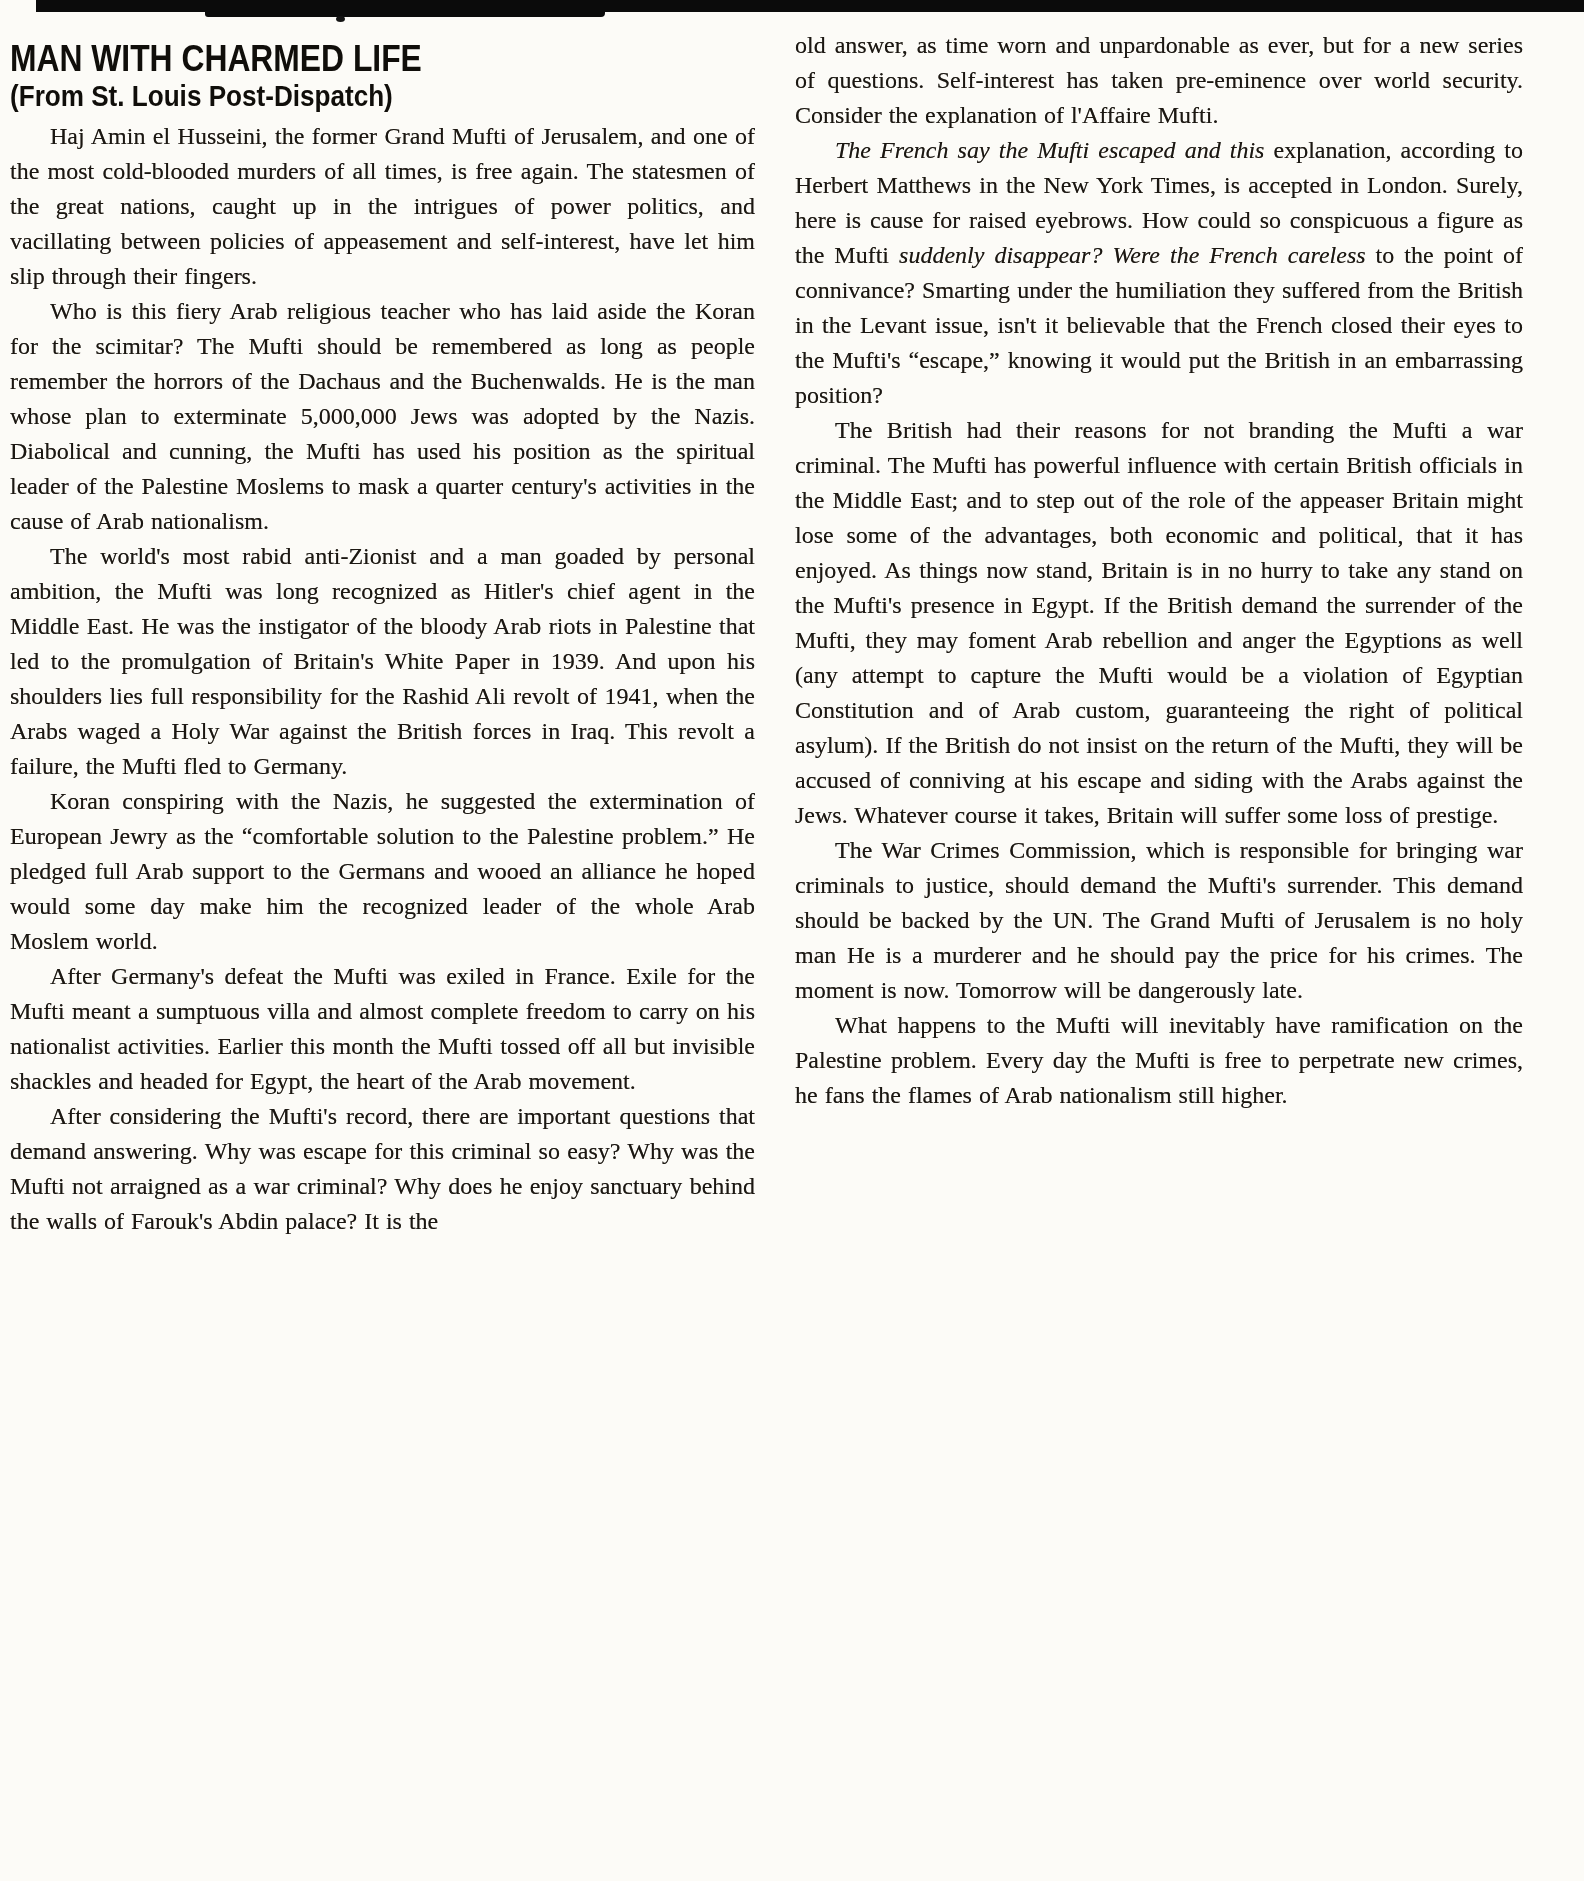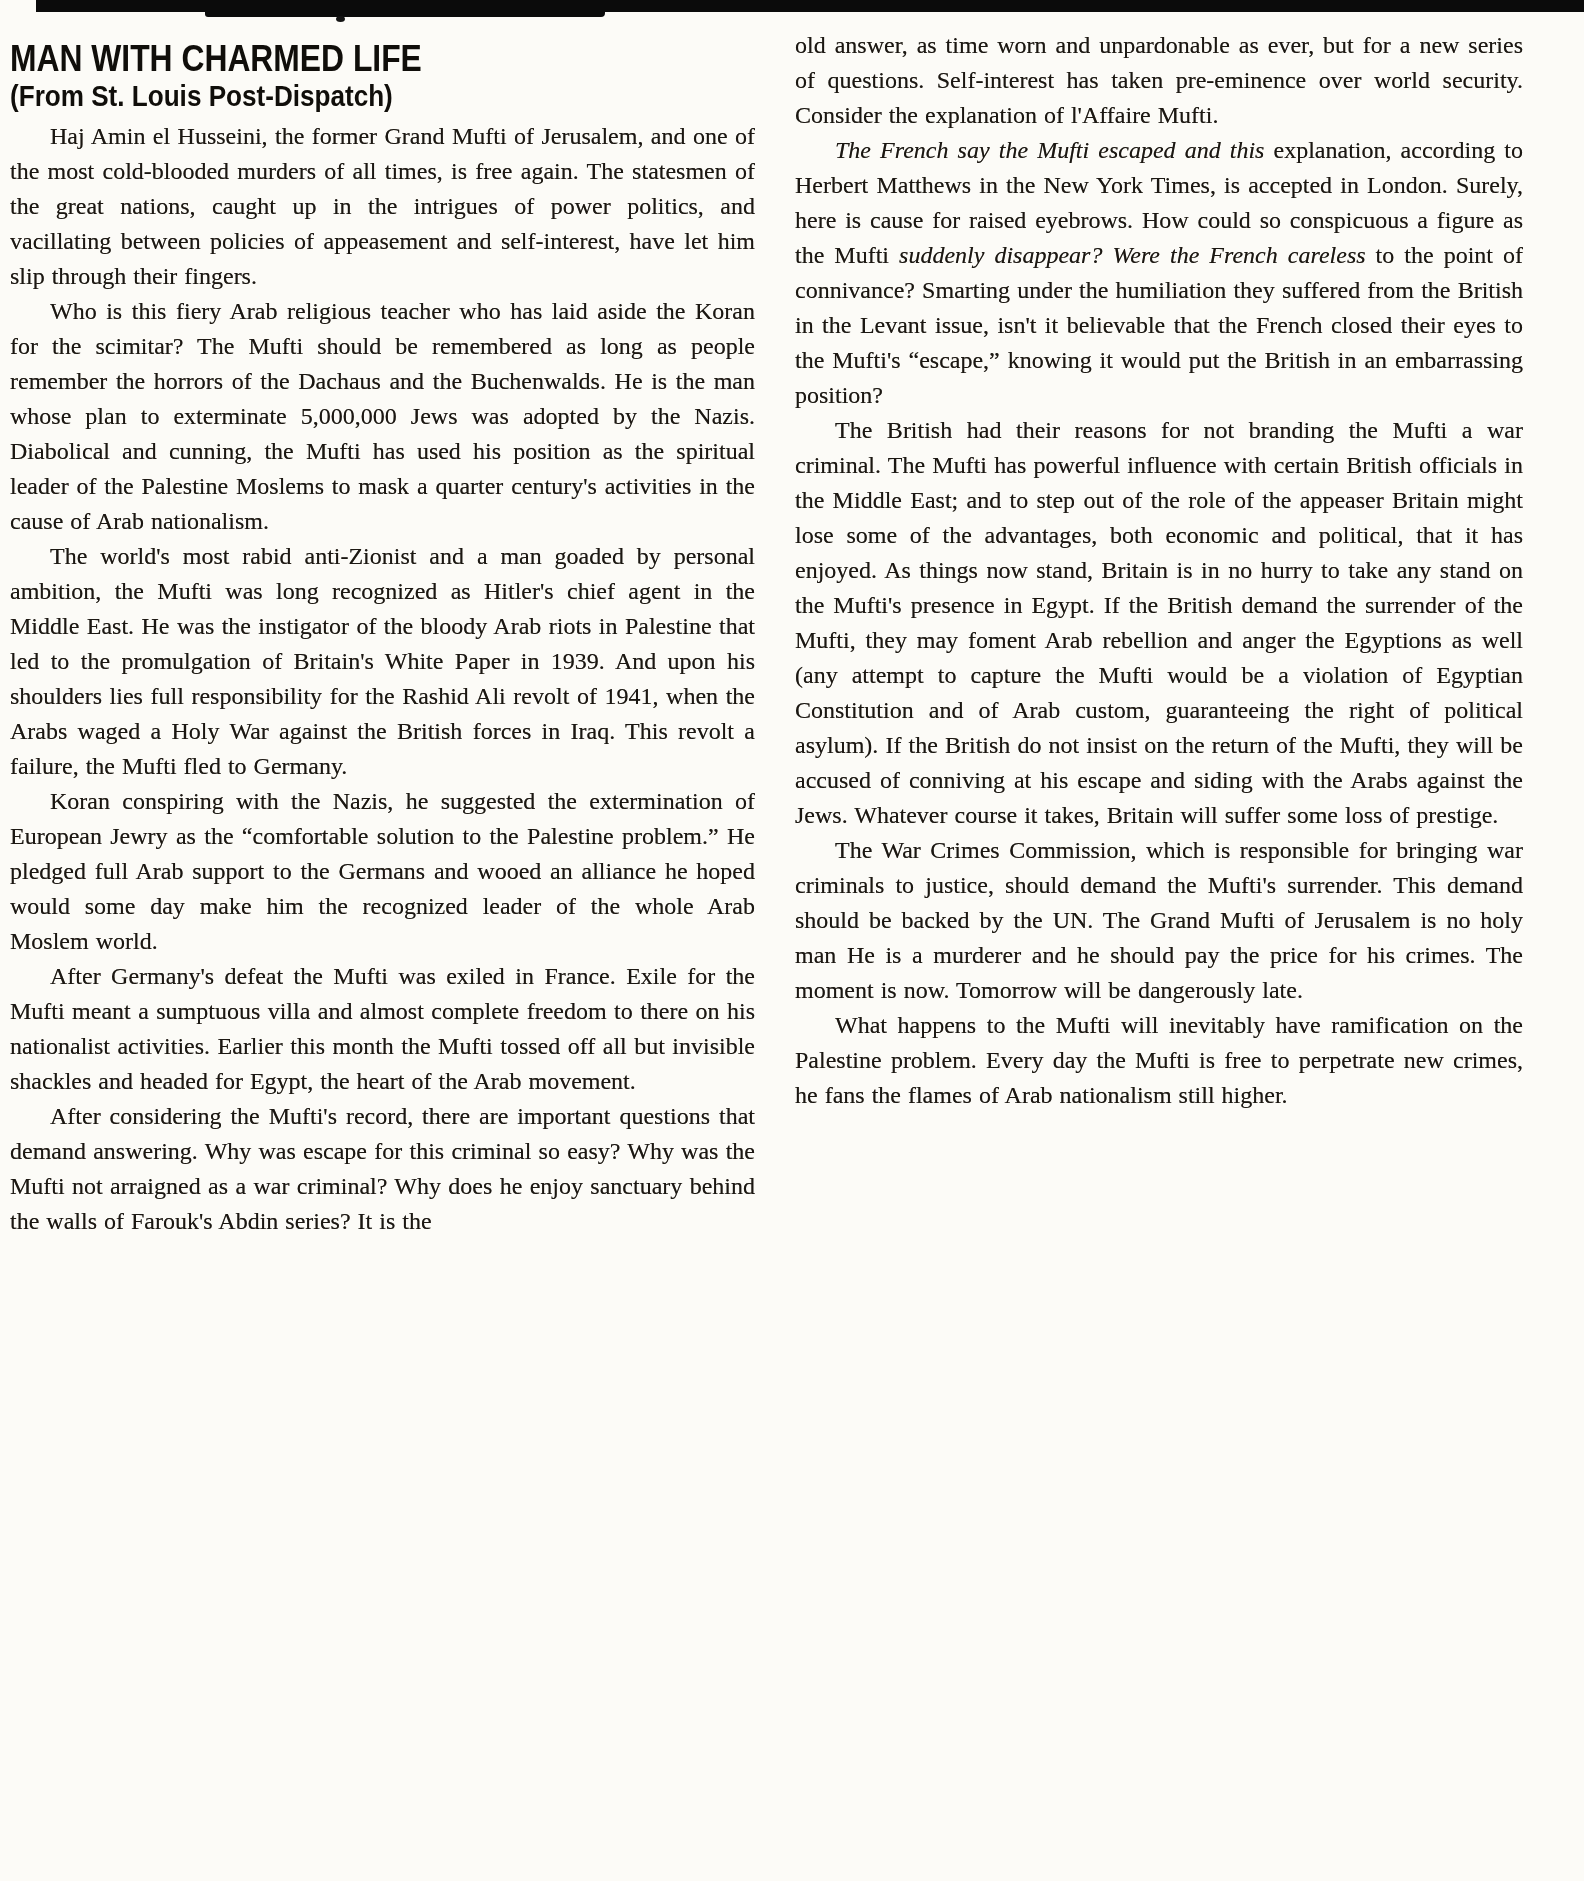--- a/index.html
+++ b/index.html
@@ -95,22 +95,22 @@
   <div class="topdot"></div>
 
   <div class="col col-left">
     <h1 class="headline">MAN WITH CHARMED LIFE</h1>
     <h2 class="source">(From St. Louis Post-Dispatch)</h2>
 
     <p class="body-par">Haj Amin el Husseini, the former Grand Mufti of Jerusalem, and one of the most cold-blooded murders of all times, is free again. The statesmen of the great nations, caught up in the intrigues of power politics, and vacillating between policies of appeasement and self-interest, have let him slip through their fingers.</p>
     <p class="body-par">Who is this fiery Arab religious teacher who has laid aside the Koran for the scimitar? The Mufti should be remembered as long as people remember the horrors of the Dachaus and the Buchenwalds. He is the man whose plan to exterminate 5,000,000 Jews was adopted by the Nazis. Diabolical and cunning, the Mufti has used his position as the spiritual leader of the Palestine Moslems to mask a quarter century's activities in the cause of Arab nationalism.</p>
     <p class="body-par">The world's most rabid anti-Zionist and a man goaded by personal ambition, the Mufti was long recognized as Hitler's chief agent in the Middle East. He was the instigator of the bloody Arab riots in Palestine that led to the promulgation of Britain's White Paper in 1939. And upon his shoulders lies full responsibility for the Rashid Ali revolt of 1941, when the Arabs waged a Holy War against the British forces in Iraq. This revolt a failure, the Mufti fled to Germany.</p>
     <p class="body-par">Koran conspiring with the Nazis, he suggested the extermination of European Jewry as the “comfortable solution to the Palestine problem.” He pledged full Arab support to the Germans and wooed an alliance he hoped would some day make him the recognized leader of the whole Arab Moslem world.</p>
-    <p class="body-par">After Germany's defeat the Mufti was exiled in France. Exile for the Mufti meant a sumptuous villa and almost complete freedom to there on his nationalist activities.  Earlier this month the Mufti tossed off all but invisible shackles and headed for Egypt, the heart of the Arab movement.</p>
-    <p class="body-par">After considering the Mufti's record, there are important questions that demand answering. Why was escape for this criminal so easy? Why was the Mufti not arraigned as a war criminal? Why does he enjoy sanctuary behind the walls of Farouk's Abdin series? It is the</p>
+    <p class="body-par">After Germany's defeat the Mufti was exiled in France. Exile for the Mufti meant a sumptuous villa and almost complete freedom to carry on his nationalist activities.  Earlier this month the Mufti tossed off all but invisible shackles and headed for Egypt, the heart of the Arab movement.</p>
+    <p class="body-par">After considering the Mufti's record, there are important questions that demand answering. Why was escape for this criminal so easy? Why was the Mufti not arraigned as a war criminal? Why does he enjoy sanctuary behind the walls of Farouk's Abdin palace? It is the</p>
   </div>
 
   <div class="col col-right">
     <p class="body-par noindent">old answer, as time worn and unpardonable as ever, but for a new series of questions. Self-interest has taken pre-eminence over world security. Consider the explanation of l'Affaire Mufti.</p>
 
     <p class="body-par">
       <em>The French say the Mufti escaped and this </em><span>explanation, according to Herbert Matthews in the New York Times, is accepted in London. Surely, here is cause for raised eyebrows. How could so conspicuous a figure as the Mufti </span><em>suddenly disappear? Were the French careless </em><span>to the point of connivance? Smarting under the humiliation they suffered from the British in the Levant issue, isn't it believable that the French closed their eyes to the Mufti's “escape,” knowing it would put the British in an embarrassing position?</span>
     </p>
 
     <p class="body-par">The British had their reasons for not branding the Mufti a war criminal. The Mufti has powerful influence with certain British officials in the Middle East; and to step out of the role of the appeaser Britain might lose some of the advantages, both economic and political, that it has enjoyed. As things now stand, Britain is in no hurry to take any stand on the Mufti's presence in Egypt. If the British demand the surrender of the Mufti, they may foment Arab rebellion and anger the Egyptions as well (any attempt to capture the Mufti would be a violation of Egyptian Constitution and of Arab custom, guaranteeing the right of political asylum). If the British do not insist on the return of the Mufti, they will be accused of conniving at his escape and siding with the Arabs against the Jews.  Whatever course it takes, Britain will suffer some loss of prestige.</p>

